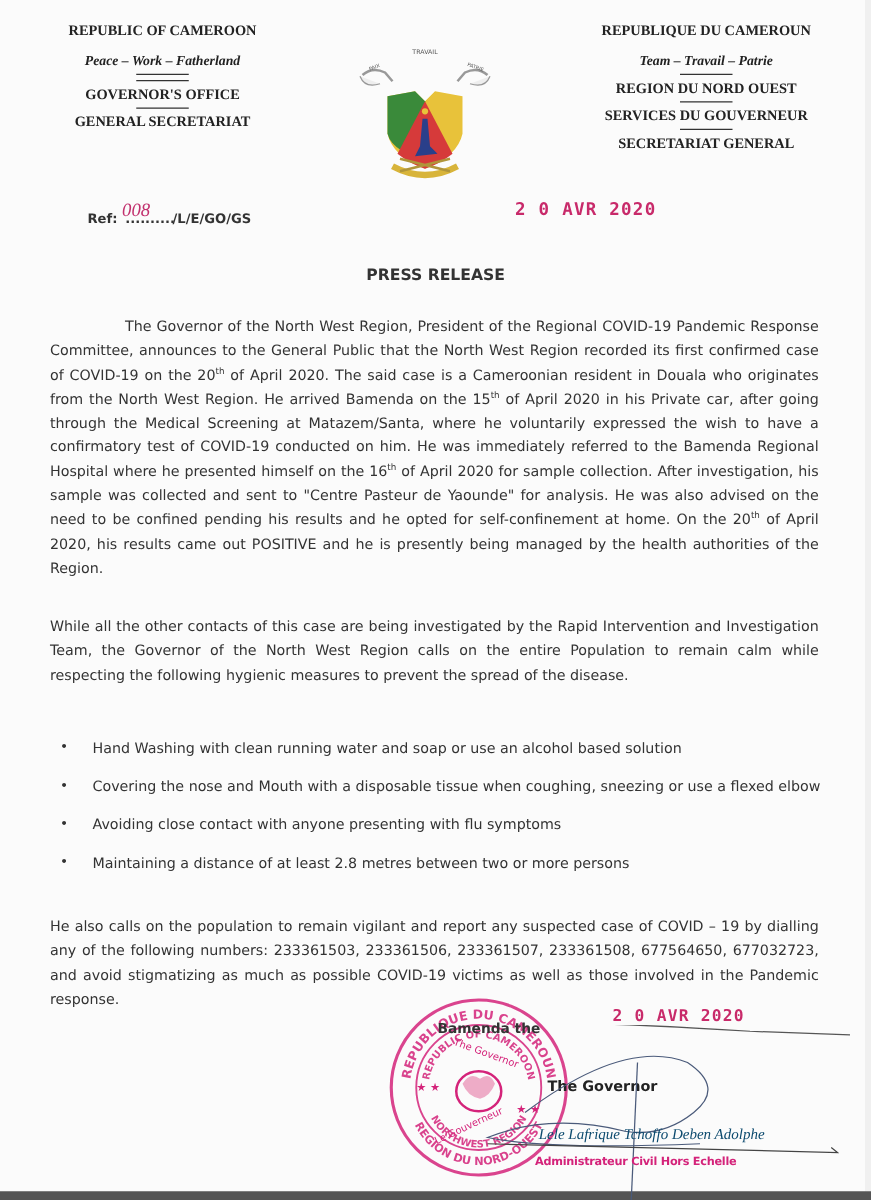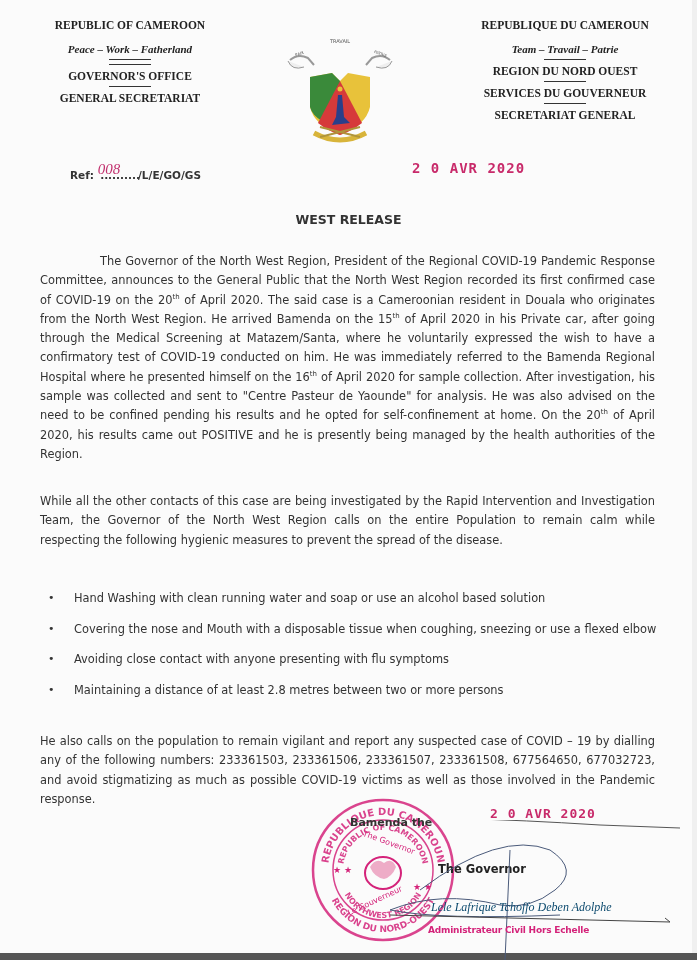--- a/index.html
+++ b/index.html
@@ -86,21 +86,21 @@
   <div class="hdr-sep"></div>
   <div class="hdr-line">SECRETARIAT GENERAL</div>
 </div>
 
 <div class="ref">
   <span>Ref:</span>
   <span class="dots"><span class="num">008</span><span style="position:relative;left:-20px;">..........</span></span><span style="position:relative;left:-22px;">/L/E/GO/GS</span>
 </div>
 <div class="date-stamp">2 0 AVR 2020</div>
 
-<div class="title">WEST RELEASE</div>
+<div class="title">PRESS RELEASE</div>
 
 <div class="body-text para1">
   <span>The Governor of the North West Region, President of the Regional COVID-19 Pandemic Response Committee, announces to the General Public that the North West Region recorded its first confirmed case of COVID-19 on the 20</span><sup>th</sup><span> of April 2020. The said case is a Cameroonian resident in Douala who originates from the North West Region. He arrived Bamenda on the 15</span><sup>th</sup><span> of April 2020 in his Private car, after going through the Medical Screening at Matazem/Santa, where he voluntarily expressed the wish to have a confirmatory test of COVID-19 conducted on him. He was immediately referred to the Bamenda Regional Hospital where he presented himself on the 16</span><sup>th</sup><span> of April 2020 for sample collection. After investigation, his sample was collected and sent to "Centre Pasteur de Yaounde" for analysis.  He was also advised on the need to be confined pending his results and he opted for self-confinement at home. On the 20</span><sup>th</sup><span> of April 2020, his results came out POSITIVE and he is presently being managed by the health authorities of the Region.</span>
 </div>
 
 <div class="body-text para2">While all the other contacts of this case are being investigated by the Rapid Intervention and Investigation Team, the Governor of the North West Region calls on the entire Population to remain calm while respecting the following hygienic measures to prevent the spread of the disease.</div>
 
 <div class="bullets">
   <div class="bullet">
     <span class="dot">•</span>

